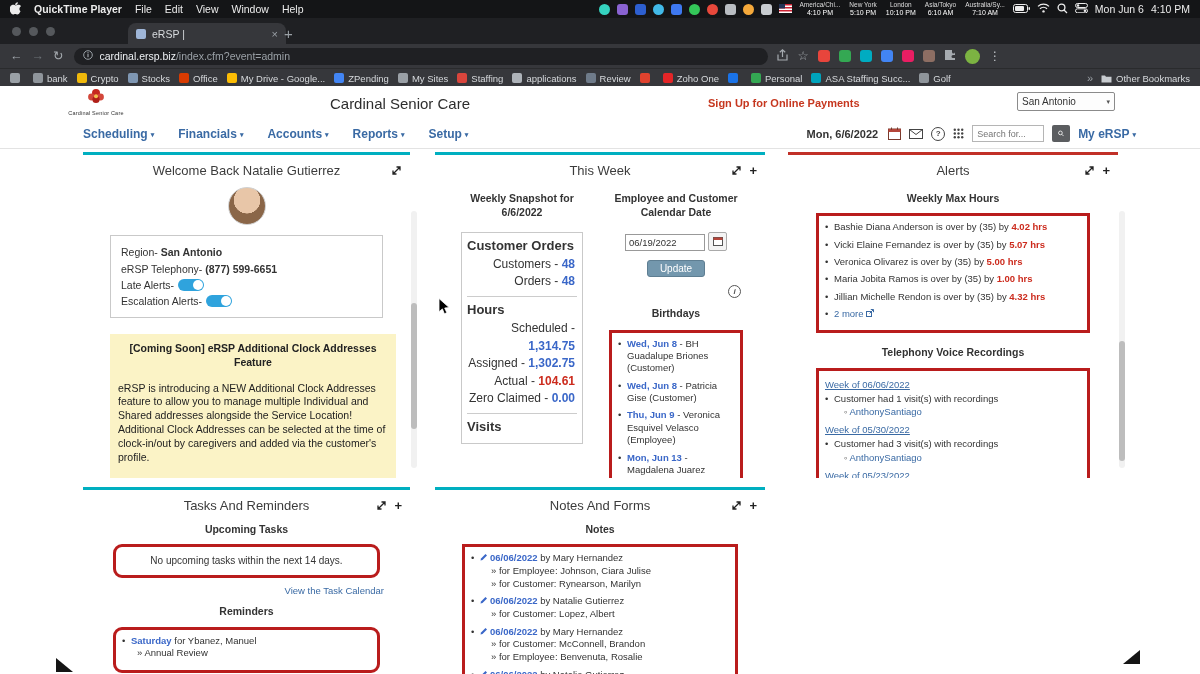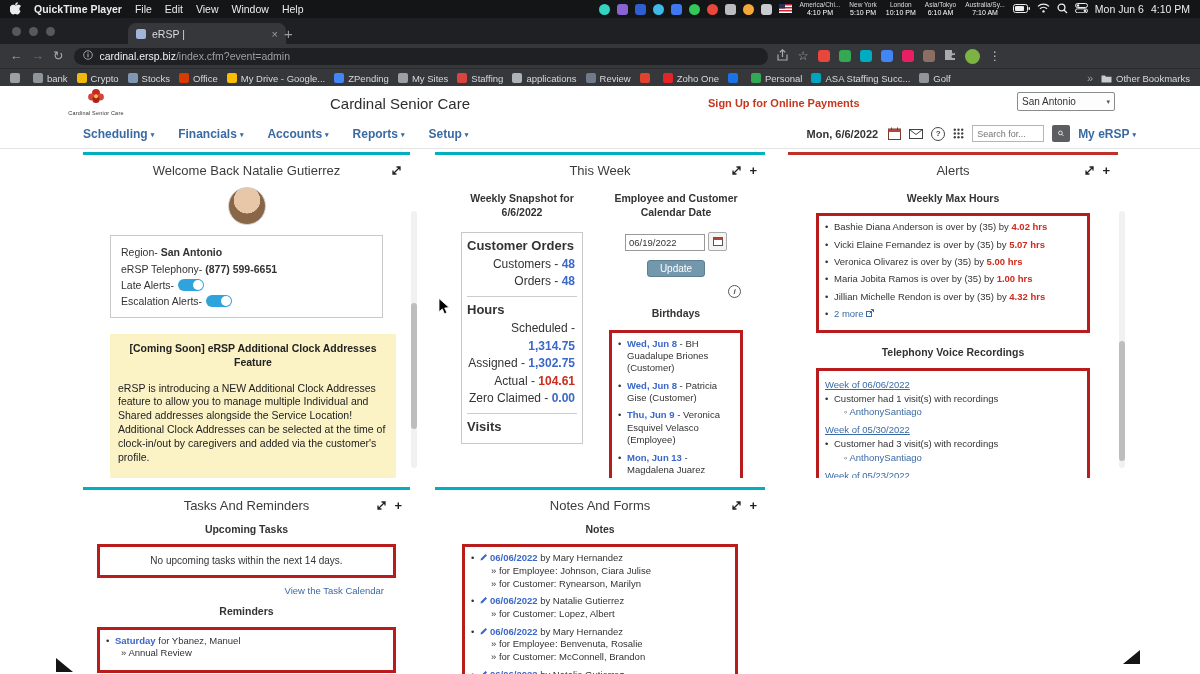--- a/index.html
+++ b/index.html
@@ -126,21 +126,21 @@
     justify-content:center;border-radius:2px;cursor:pointer;}
   .update-btn{display:block;margin:9px auto 0;background:#7397ad;color:#fff;border:1px solid #5e7e92;
     border-radius:3px;font-size:10px;padding:2px 12px;font-family:inherit;cursor:pointer;}
   .info-right{text-align:right;margin-top:3px;padding-right:2px;}
   .info-i{display:inline-flex;width:11px;height:11px;border:1px solid #555;border-radius:50%;color:#555;
     font-size:8px;align-items:center;justify-content:center;font-weight:bold;font-style:italic;cursor:pointer;}
 
   .list-box{border:3px solid #b91c1c;margin-top:8px;padding:5px 6px;font-size:9.5px;color:#333;}
   .tw-right .list-box{margin-top:10px;}
   #panel-alerts .list-box{margin:8px 28px 0;}
-  #panel-tasks .list-box{margin:8px 14px 0;}
+  #panel-tasks .list-box{margin:8px 30px 0;border-radius:9px;}
   #panel-notes .list-box{margin:8px 27px 0;}
   #panel-alerts .sec-title{margin-top:12px;}
   ul.dot-list{list-style:none;margin:0;padding:0;}
   .dot-list>li{padding-left:9px;position:relative;margin-bottom:5px;line-height:1.3;}
   .dot-list>li::before{content:"•";position:absolute;left:0;top:0;}
   .bdate{color:#3a67c8;font-weight:bold;}
   .hrs{color:#cc2b1d;}
   .blue-link{color:#3a6aa4;text-decoration:none;cursor:pointer;}
   .sub-line{padding-left:6px;line-height:1.35;}
   .note-li .sub-line{padding-left:11px;}
@@ -641,22 +641,22 @@
             <li class="note-li">
               <span class="pencil"><svg width="8" height="8" viewBox="0 0 8 8">
                     <path d="M0.5 7.5 L1 5.5 L5.5 1 L7 2.5 L2.5 7 Z" fill="#3a67c8"></path>
                   </svg></span><a class="bdate">06/06/2022</a><span> by Natalie Gutierrez</span>
               <div class="sub-line">» for Customer: Lopez, Albert</div>
             </li>
             <li class="note-li">
               <span class="pencil"><svg width="8" height="8" viewBox="0 0 8 8">
                     <path d="M0.5 7.5 L1 5.5 L5.5 1 L7 2.5 L2.5 7 Z" fill="#3a67c8"></path>
                   </svg></span><a class="bdate">06/06/2022</a><span> by Mary Hernandez</span>
+              <div class="sub-line">» for Customer: McConnell, Brandon</div>
               <div class="sub-line">» for Employee: Benvenuta, Rosalie</div>
-              <div class="sub-line">» for Customer: McConnell, Brandon</div>
             </li>
             <li class="note-li">
               <span class="pencil"><svg width="8" height="8" viewBox="0 0 8 8">
                     <path d="M0.5 7.5 L1 5.5 L5.5 1 L7 2.5 L2.5 7 Z" fill="#3a67c8"></path>
                   </svg></span><a class="bdate">06/06/2022</a><span> by Natalie Gutierrez</span>
               
             </li>
           </ul>
         </div>
       </div>

